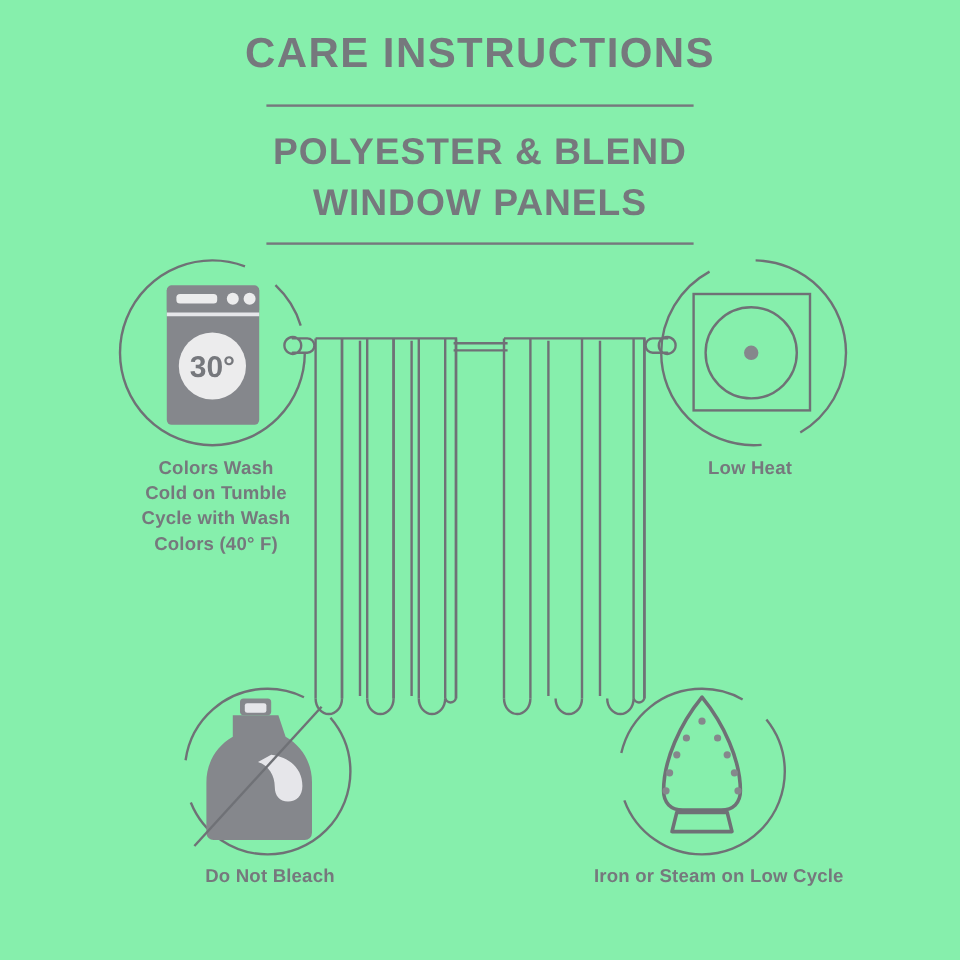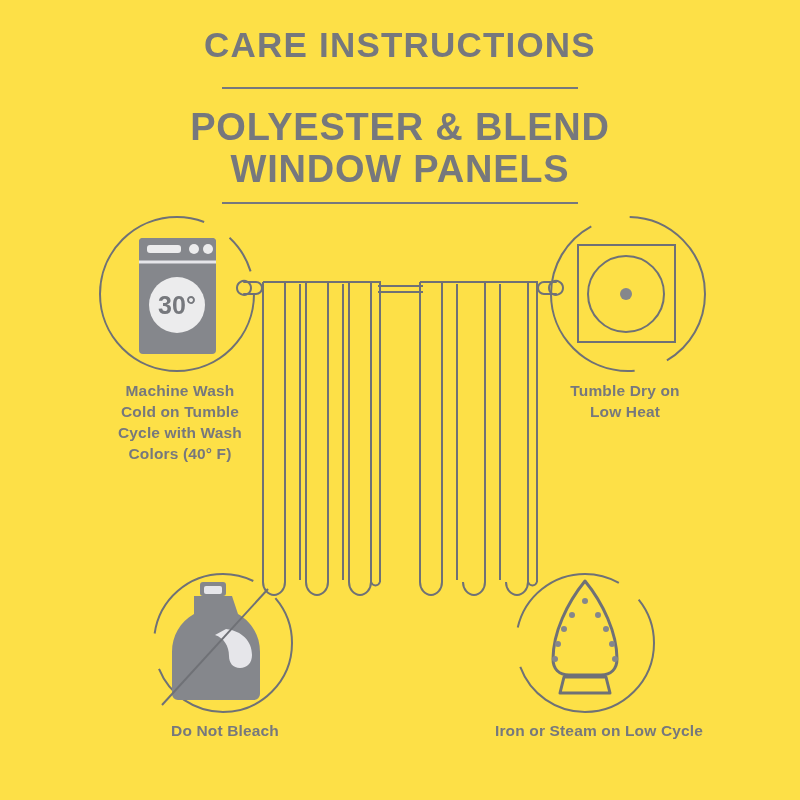--- a/index.html
+++ b/index.html
@@ -10,21 +10,21 @@
     width: 800px;
     height: 800px;
     background: #e6e6ea;
     font-family: "Liberation Sans", sans-serif;
     overflow: hidden;
   }
   #page {
     position: relative;
     width: 800px;
     height: 800px;
-    background: #fde047;
+    background: #86efac;
   }
 
   
   .header {
     position: absolute;
     left: 0;
     top: 0;
     width: 800px;
     text-align: center;
   }
@@ -48,21 +48,21 @@
   }
   .divider-top { top: 87px; }
   .divider-bottom { top: 202px; }
 
   .subtitle {
     position: absolute;
     left: 0;
     top: 106px;
     width: 800px;
     color: #76787d;
-    font-size: 38px;
+    font-size: 31px;
     font-weight: bold;
     letter-spacing: 0.8px;
     line-height: 42px;
   }
   .subtitle-line { display: block; }
 
   
   .curtain-art {
     position: absolute;
     left: 215px;
@@ -171,36 +171,35 @@
 
       <rect x="52" y="33" width="34" height="8" rx="3" fill="#ececed"></rect>
 
       <circle cx="99" cy="37" r="5" fill="#ececed"></circle>
       <circle cx="113" cy="37" r="5" fill="#ececed"></circle>
 
       <circle cx="82" cy="93" r="28" fill="#ececed"></circle>
       <text x="82" y="102" text-anchor="middle" font-family="Liberation Sans, sans-serif" font-size="25" font-weight="bold" fill="#76787d">30°</text>
     </svg>
     <div class="icon-caption cap-wash">
-      <span class="cap-line">Machine Wash</span>
+      <span class="cap-line">Colors Wash</span>
       <span class="cap-line">Cold on Tumble</span>
       <span class="cap-line">Cycle with Wash</span>
       <span class="cap-line">Colors (40° F)</span>
     </div>
   </div>
 
   <div class="icon-block block-dry">
     <svg class="icon-art" viewBox="0 0 170 170" width="170" height="170">
       <circle cx="88" cy="82" r="77" fill="none" stroke="#6f7176" stroke-width="2" stroke-dasharray="200 34 210 40" stroke-dashoffset="120"></circle>
       <rect x="38" y="33" width="97" height="97" fill="none" stroke="#6f7176" stroke-width="2"></rect>
       <circle cx="86" cy="82" r="38" fill="none" stroke="#6f7176" stroke-width="2"></circle>
       <circle cx="86" cy="82" r="6" fill="#85878c"></circle>
     </svg>
     <div class="icon-caption cap-dry">
-      <span class="cap-line">Tumble Dry on</span>
       <span class="cap-line">Low Heat</span>
     </div>
   </div>
 
   <div class="icon-block block-bleach">
     <svg class="icon-art" viewBox="0 0 170 170" width="170" height="170">
       <circle cx="83" cy="78" r="69" fill="none" stroke="#6f7176" stroke-width="2" stroke-dasharray="250 36 130 28" stroke-dashoffset="60"></circle>
 
       <g fill="#85878c">
         <rect x="60" y="17" width="26" height="14" rx="3"></rect>

